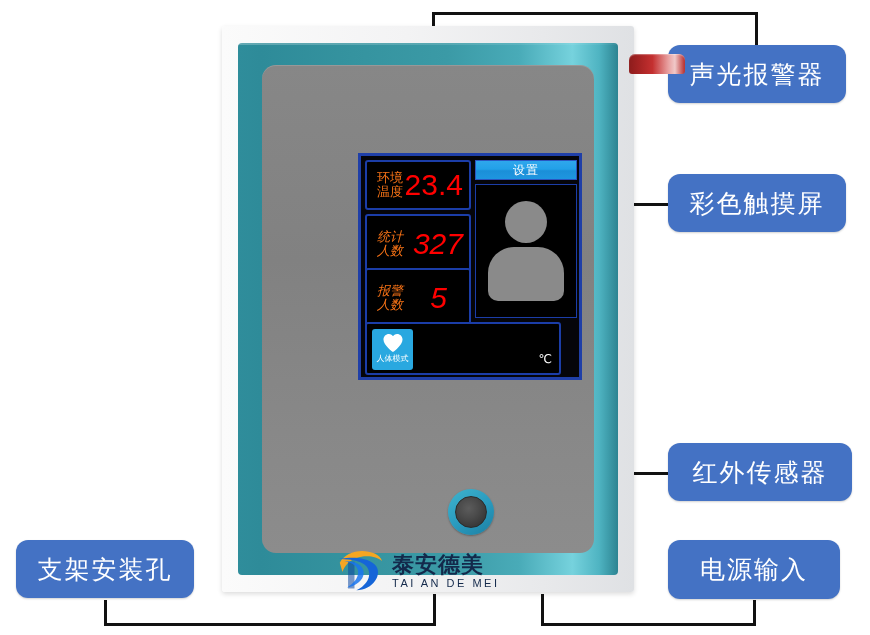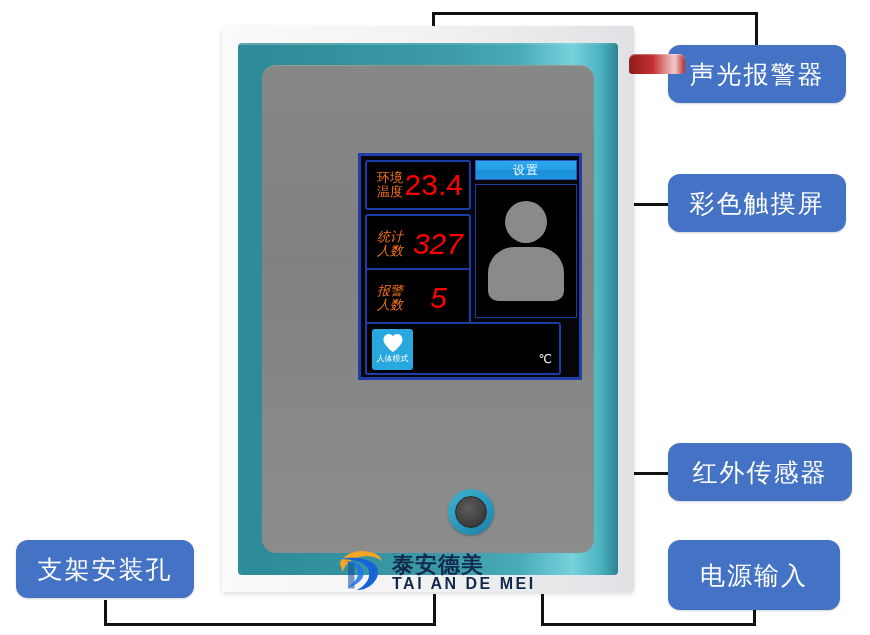--- a/index.html
+++ b/index.html
@@ -295,23 +295,23 @@
   #logo-cn {
     color: #13294b;
     font-size: 22px;
     line-height: 24px;
     font-weight: bold;
     letter-spacing: 1px;
     font-family: "DejaVu Sans", "Liberation Sans", sans-serif;
   }
   #logo-en {
     color: #13294b;
-    font-size: 16px;
+    font-size: 11px;
     line-height: 13px;
-    font-weight: bold;
+    font-weight: normal;
     letter-spacing: 2.5px;
     font-family: "Liberation Sans", "DejaVu Sans", sans-serif;
   }
 </style>
 </head>
 <body>
 
 <div id="stage">
 
   <div class="leader v" style="left:432px; top:12px; height:32px;"></div>
@@ -335,21 +335,21 @@
   </div>
 
   <div class="pill" id="pill-screen" style="left:668px; top:174px; width:178px; height:58px;">
     <span>彩色触摸屏</span>
   </div>
 
   <div class="pill" id="pill-sensor" style="left:668px; top:443px; width:184px; height:58px;">
     <span>红外传感器</span>
   </div>
 
-  <div class="pill" id="pill-power" style="left:668px; top:540px; width:172px; height:70px;">
+  <div class="pill" id="pill-power" style="left:668px; top:540px; width:172px; height:59px;">
     <span>电源输入</span>
   </div>
 
   <div class="pill" id="pill-bracket" style="left:16px; top:540px; width:178px; height:58px;">
     <span>支架安装孔</span>
   </div>
 
   <div id="device">
 
     <div id="alarm"></div>

